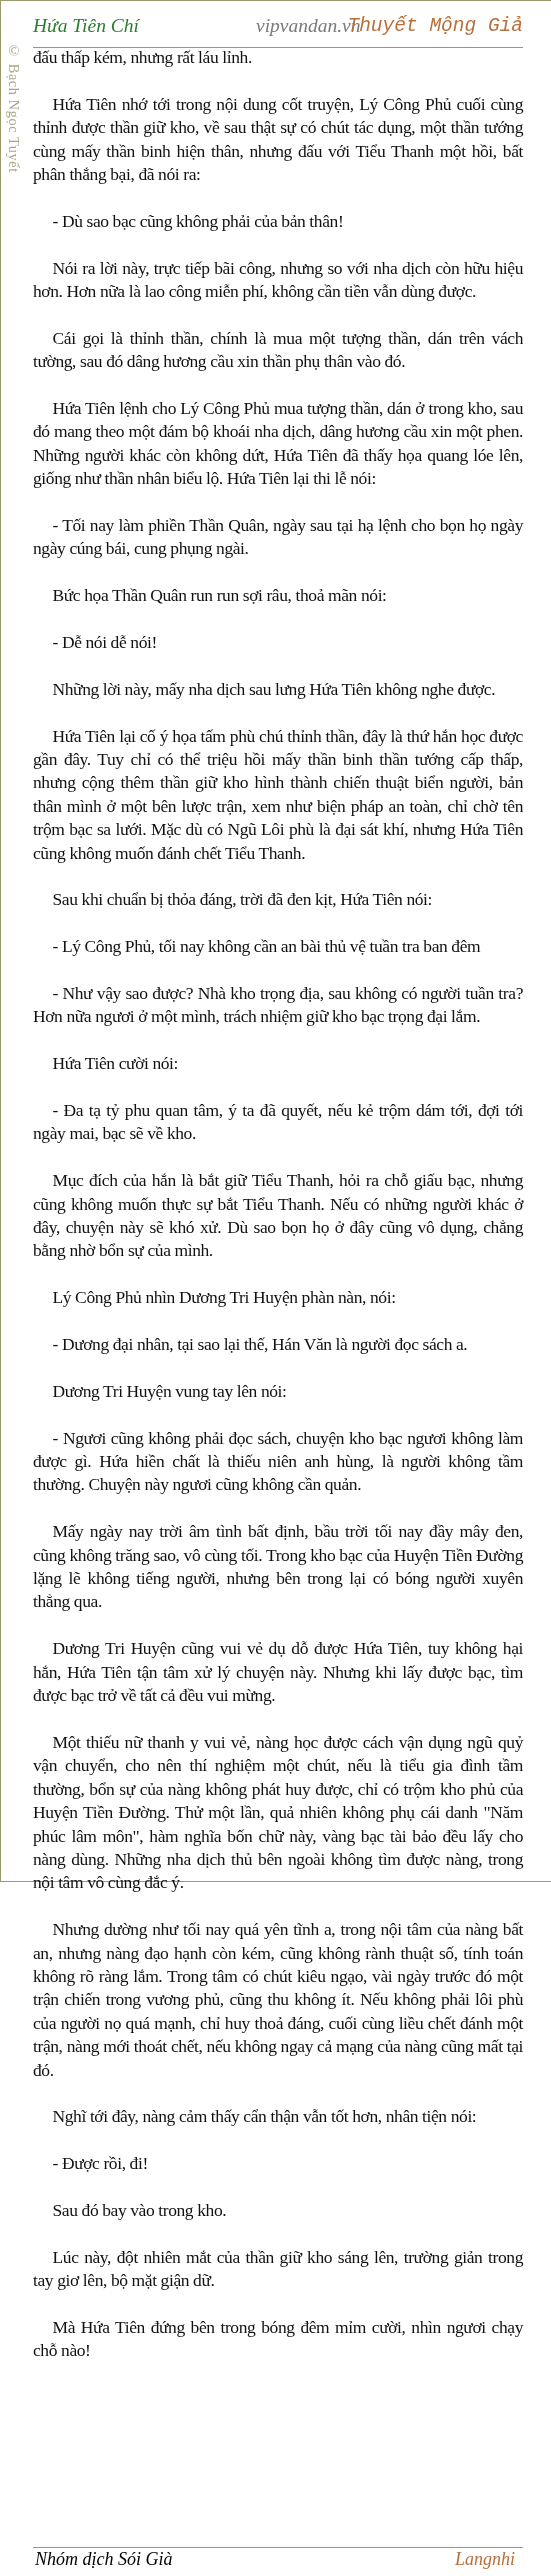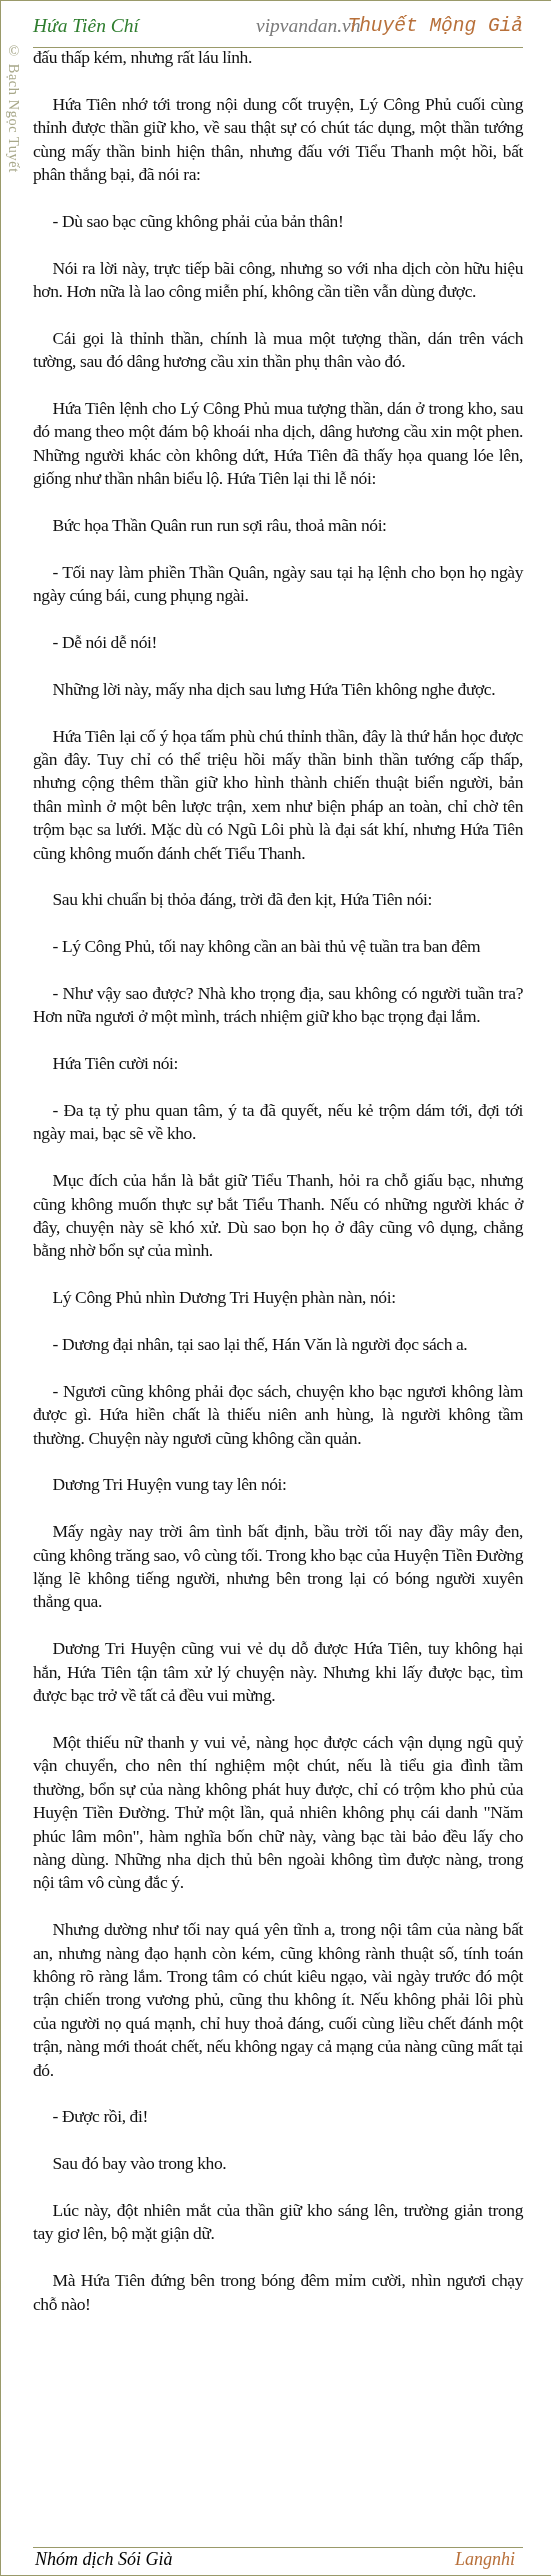--- a/index.html
+++ b/index.html
@@ -1,19 +1,19 @@
 <!DOCTYPE html>
 <html style="font-size:10.4px"><head>
 <meta charset="utf-8">
 <style>
   html, body { margin: 0; padding: 0; background: #ffffff; }
   body { width: 552px; height: 2576px; overflow: hidden; }
   .page {
     position: relative;
-    width: 552px; height: 2576px;
+    width: 552px; height: 1882px;
     box-sizing: border-box;
     border: 1.9px solid #9a9a6a;
     background: #ffffff;
   }
   .header {
     position: absolute; left: 32px; top: 3.9px; width: 490px; height: 42px;
     border-bottom: 1.9px solid #9a9a6a;
     font-family: "Liberation Serif", "DejaVu Serif", serif;
     font-style: italic; font-size: 19.5px;
   }
@@ -55,39 +55,40 @@
 
   <div class="watermark">© Bạch Ngọc Tuyết</div>
 
   <div class="content">
     <p style="text-indent:0">đấu thấp kém, nhưng rất láu lỉnh.</p>
     <p>Hứa Tiên nhớ tới trong nội dung cốt truyện, Lý Công Phủ cuối cùng thỉnh được thần giữ kho, về sau thật sự có chút tác dụng, một thần tướng cùng mấy thần binh hiện thân, nhưng đấu với Tiểu Thanh một hồi, bất phân thắng bại, đã nói ra:</p>
     <p>- Dù sao bạc cũng không phải của bản thân!</p>
     <p>Nói ra lời này, trực tiếp bãi công, nhưng so với nha dịch còn hữu hiệu hơn. Hơn nữa là lao công miễn phí, không cần tiền vẫn dùng được.</p>
     <p>Cái gọi là thỉnh thần, chính là mua một tượng thần, dán trên vách tường, sau đó dâng hương cầu xin thần phụ thân vào đó.</p>
     <p>Hứa Tiên lệnh cho Lý Công Phủ mua tượng thần, dán ở trong kho, sau đó mang theo một đám bộ khoái nha dịch, dâng hương cầu xin một phen. Những người khác còn không dứt, Hứa Tiên đã thấy họa quang lóe lên, giống như thần nhân biểu lộ. Hứa Tiên lại thi lễ nói:</p>
+    <p>- Tối nay làm phiền Thần Quân, ngày sau tại hạ lệnh cho bọn họ ngày ngày cúng bái, cung phụng ngài.</p>
     <p>Bức họa Thần Quân run run sợi râu, thoả mãn nói:</p>
-    <p>- Tối nay làm phiền Thần Quân, ngày sau tại hạ lệnh cho bọn họ ngày ngày cúng bái, cung phụng ngài.</p>
     <p>- Dễ nói dễ nói!</p>
     <p>Những lời này, mấy nha dịch sau lưng Hứa Tiên không nghe được.</p>
     <p>Hứa Tiên lại cố ý họa tấm phù chú thỉnh thần, đây là thứ hắn học được gần đây. Tuy chỉ có thể triệu hồi mấy thần binh thần tướng cấp thấp, nhưng cộng thêm thần giữ kho hình thành chiến thuật biển người, bản thân mình ở một bên lược trận, xem như biện pháp an toàn, chỉ chờ tên trộm bạc sa lưới. Mặc dù có Ngũ Lôi phù là đại sát khí, nhưng Hứa Tiên cũng không muốn đánh chết Tiểu Thanh.</p>
     <p>Sau khi chuẩn bị thỏa đáng, trời đã đen kịt, Hứa Tiên nói:</p>
     <p>- Lý Công Phủ, tối nay không cần an bài thủ vệ tuần tra ban đêm</p>
     <p>- Như vậy sao được? Nhà kho trọng địa, sau không có người tuần tra? Hơn nữa ngươi ở một mình, trách nhiệm giữ kho bạc trọng đại lắm.</p>
     <p>Hứa Tiên cười nói:</p>
     <p>- Đa tạ tỷ phu quan tâm, ý ta đã quyết, nếu kẻ trộm dám tới, đợi tới ngày mai, bạc sẽ về kho.</p>
     <p>Mục đích của hắn là bắt giữ Tiểu Thanh, hỏi ra chỗ giấu bạc, nhưng cũng không muốn thực sự bắt Tiểu Thanh. Nếu có những người khác ở đây, chuyện này sẽ khó xử. Dù sao bọn họ ở đây cũng vô dụng, chẳng bằng nhờ bổn sự của mình.</p>
     <p>Lý Công Phủ nhìn Dương Tri Huyện phàn nàn, nói:</p>
     <p>- Dương đại nhân, tại sao lại thế, Hán Văn là người đọc sách a.</p>
+    <p>Dương Tri Huyện vung tay lên nói:</p>
     <p>- Ngươi cũng không phải đọc sách, chuyện kho bạc ngươi không làm được gì. Hứa hiền chất là thiếu niên anh hùng, là người không tầm thường. Chuyện này ngươi cũng không cần quản.</p>
-    <p>Dương Tri Huyện vung tay lên nói:</p>
     <p>Mấy ngày nay trời âm tình bất định, bầu trời tối nay đầy mây đen, cũng không trăng sao, vô cùng tối. Trong kho bạc của Huyện Tiền Đường lặng lẽ không tiếng người, nhưng bên trong lại có bóng người xuyên thẳng qua.</p>
     <p>Dương Tri Huyện cũng vui vẻ dụ dỗ được Hứa Tiên, tuy không hại hắn, Hứa Tiên tận tâm xử lý chuyện này. Nhưng khi lấy được bạc, tìm được bạc trở về tất cả đều vui mừng.</p>
     <p>Một thiếu nữ thanh y vui vẻ, nàng học được cách vận dụng ngũ quỷ vận chuyển, cho nên thí nghiệm một chút, nếu là tiểu gia đình tầm thường, bổn sự của nàng không phát huy được, chỉ có trộm kho phủ của Huyện Tiền Đường. Thử một lần, quả nhiên không phụ cái danh "Năm phúc lâm môn", hàm nghĩa bốn chữ này, vàng bạc tài bảo đều lấy cho nàng dùng. Những nha dịch thủ bên ngoài không tìm được nàng, trong nội tâm vô cùng đắc ý.</p>
     <p>Nhưng dường như tối nay quá yên tĩnh a, trong nội tâm của nàng bất an, nhưng nàng đạo hạnh còn kém, cũng không rành thuật số, tính toán không rõ ràng lắm. Trong tâm có chút kiêu ngạo, vài ngày trước đó một trận chiến trong vương phủ, cũng thu không ít. Nếu không phải lôi phù của người nọ quá mạnh, chỉ huy thoả đáng, cuối cùng liều chết đánh một trận, nàng mới thoát chết, nếu không ngay cả mạng của nàng cũng mất tại đó.</p>
+    <p>Nghĩ tới đây, nàng cảm thấy cẩn thận vẫn tốt hơn, nhân tiện nói:</p>
     <p>- Được rồi, đi!</p>
     <p>Sau đó bay vào trong kho.</p>
     <p>Lúc này, đột nhiên mắt của thần giữ kho sáng lên, trường giản trong tay giơ lên, bộ mặt giận dữ.</p>
     <p>Mà Hứa Tiên đứng bên trong bóng đêm mỉm cười, nhìn ngươi chạy chỗ nào!</p>
   </div>
 
   <div class="footer">
     <span class="left">Nhóm dịch Sói Già</span>
     <span class="right">Langnhi</span>
   </div>

